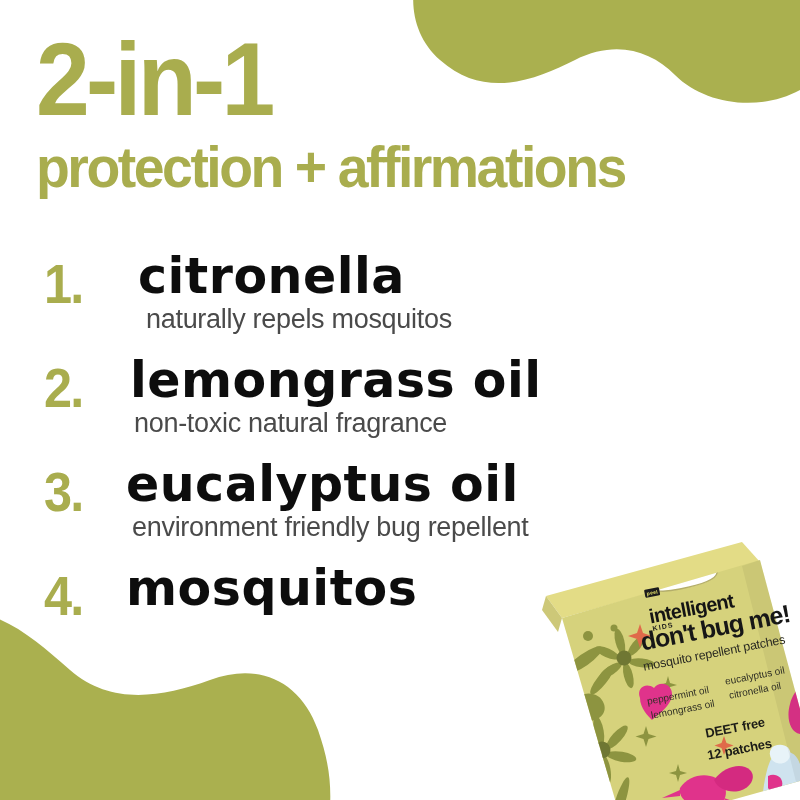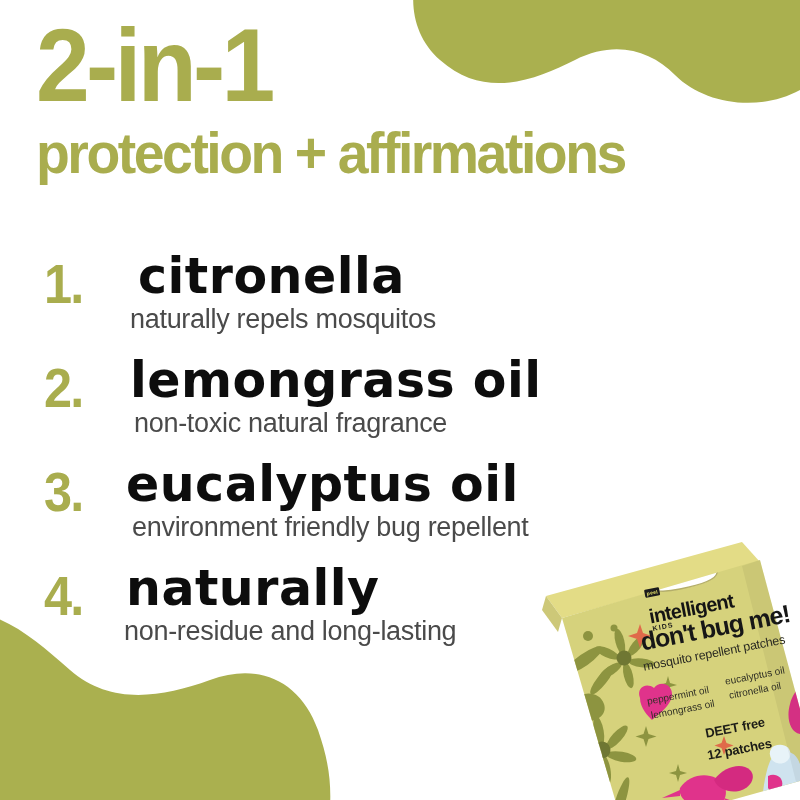--- a/index.html
+++ b/index.html
@@ -21,21 +21,21 @@
     position: absolute;
     pointer-events: none;
   }
   .blob-tr { top: -60px; right: -20px; width: 420px; height: 220px; }
   .blob-bl { left: -40px; bottom: -10px; width: 420px; height: 230px; }
 
   
   .headline {
     position: absolute;
     left: 36px;
-    top: 20px;
+    top: 34px;
     width: 720px;
   }
   .headline-main {
     font-family: "Liberation Sans", sans-serif;
     font-weight: bold;
     font-size: 104px;
     line-height: 0.88;
     letter-spacing: -4px;
     color: #a9ad4e;
     transform: scaleX(0.93);
@@ -95,21 +95,21 @@
     font-weight: normal;
     font-size: 27px;
     line-height: 1.15;
     color: #4a4a4a;
     letter-spacing: -0.3px;
     margin-top: 2px;
     white-space: nowrap;
   }
   
   .item-1 .item-title { margin-left: 14px; }
-  .item-1 .item-sub   { margin-left: 6px; }
+  .item-1 .item-sub   { margin-left: 22px; }
   .item-2 .item-title { margin-left: 6px; }
   .item-2 .item-sub   { margin-left: 10px; }
   .item-3 .item-title { margin-left: 2px; }
   .item-3 .item-sub   { margin-left: 8px; }
   .item-4 .item-title { margin-left: 2px; }
   .item-4 .item-sub   { margin-left: 0px; }
 
   
   .package {
     position: absolute;
@@ -232,22 +232,21 @@
     </div>
 
     <div class="item item-3">
       <div class="item-num">3.</div>
       <div class="item-title">eucalyptus oil</div>
       <div class="item-sub">environment friendly bug repellent</div>
     </div>
 
     <div class="item item-4">
       <div class="item-num">4.</div>
-      <div class="item-title">naturally</div>
-      <div class="item-sub">non-residue and long-lasting</div>
+      <div class="item-title">mosquitos</div>
     </div>
 
   </div>
 
   <div class="package">
     <svg class="pkg-svg" viewBox="0 0 290 270" width="290" height="270" xmlns="http://www.w3.org/2000/svg">
       <defs>
         <clipPath id="faceClip">
           <path d="M 34 78 L 232 20 L 290 236 L 96 290 Z"></path>
         </clipPath>

